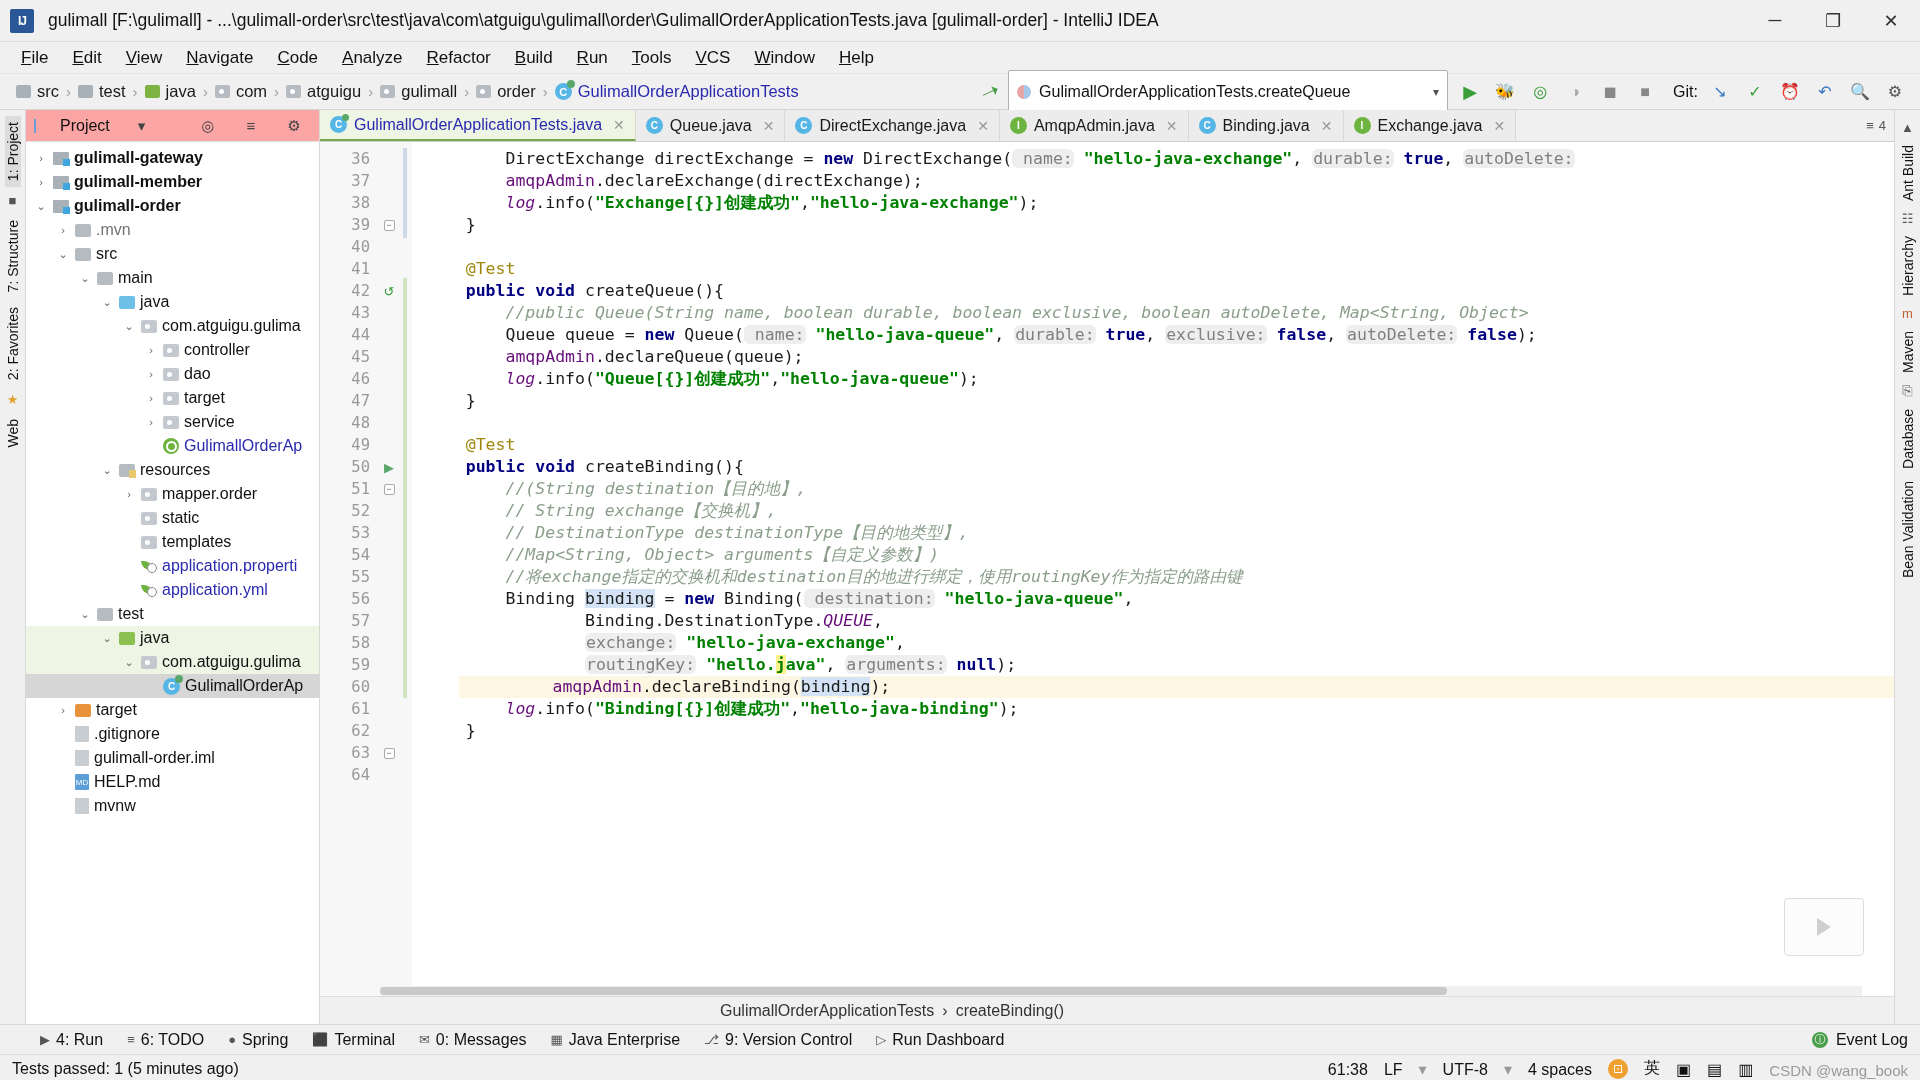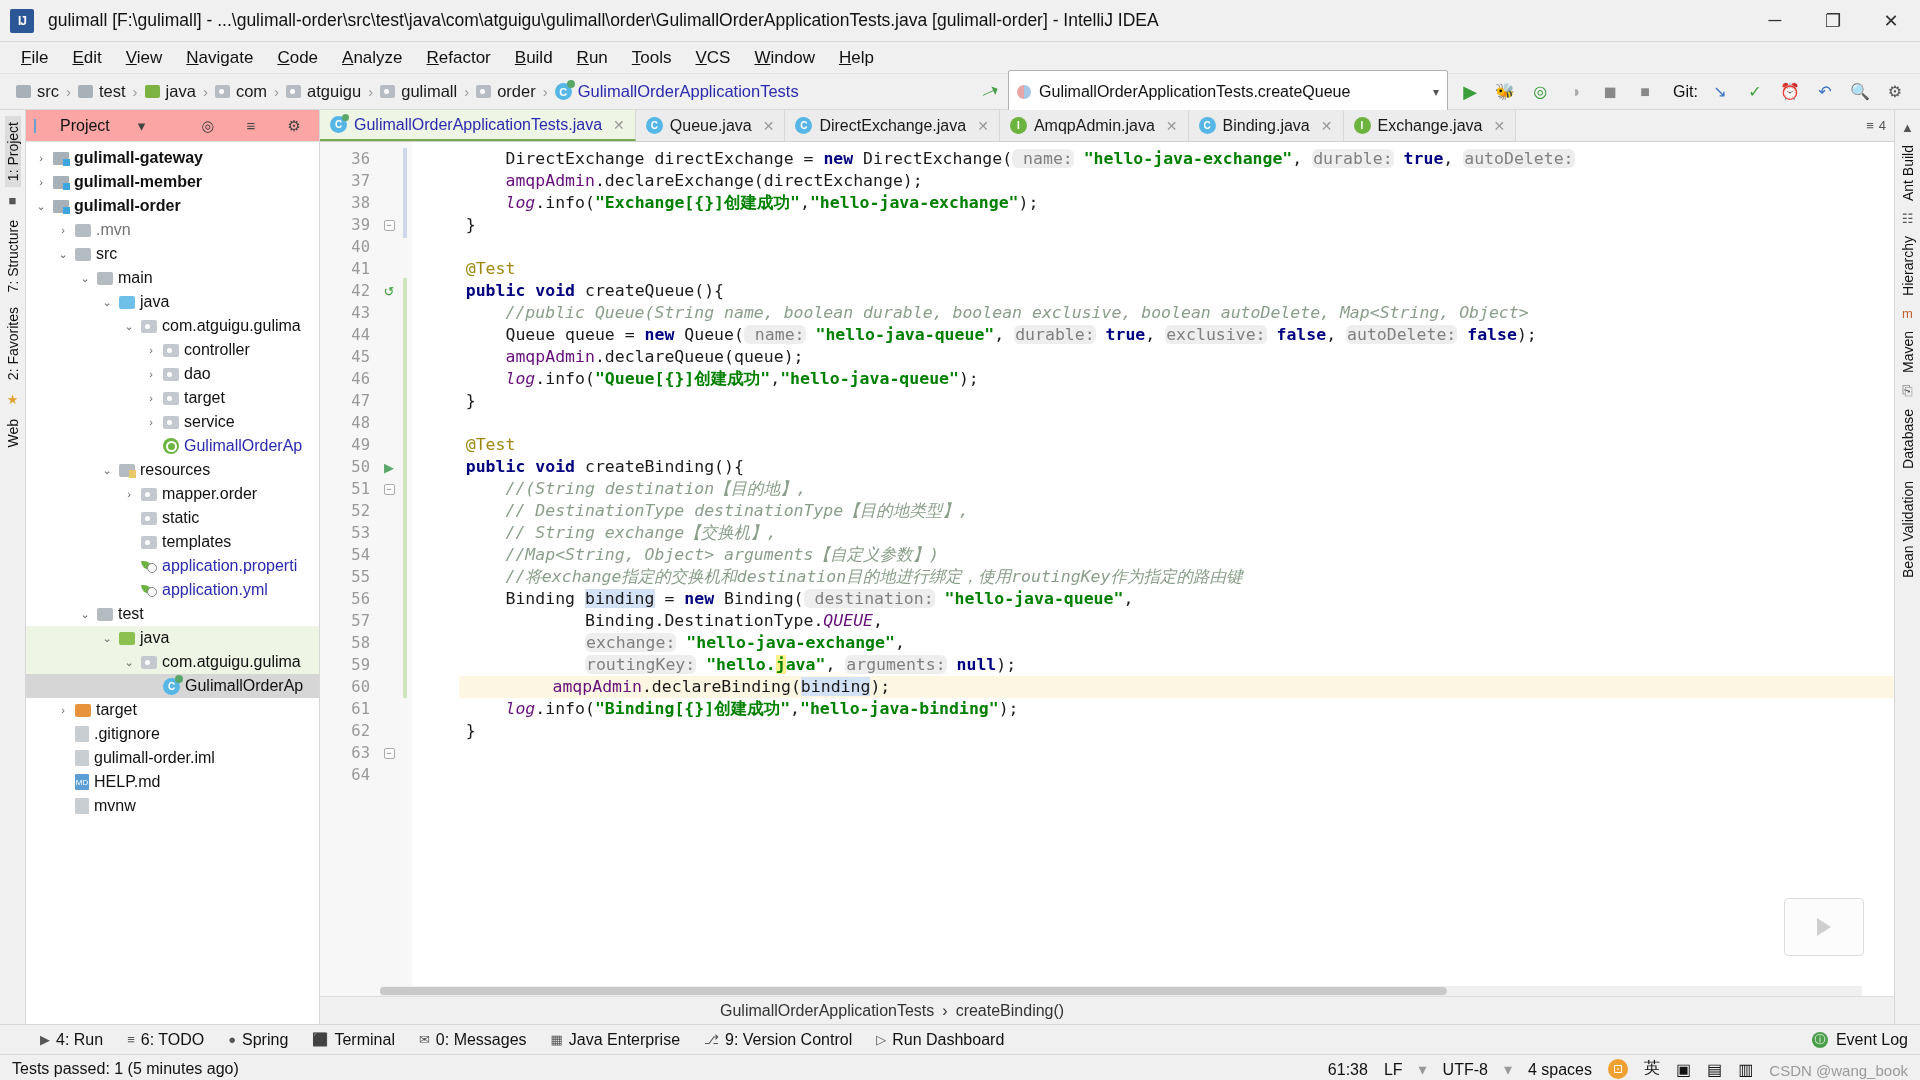--- a/index.html
+++ b/index.html
@@ -571,22 +571,22 @@
           <div class="cl">    <span class="kw">public</span> <span class="kw">void</span> createQueue(){</div>
           <div class="cl">        <span class="cmt">//public Queue(String name, boolean durable, boolean exclusive, boolean autoDelete, Map&lt;String, Object&gt;</span></div>
           <div class="cl">        Queue queue = <span class="kw">new</span> Queue(<span class="hint"> name:</span> <span class="str">"hello-java-queue"</span>, <span class="hint">durable:</span> <span class="kw">true</span>, <span class="hint">exclusive:</span> <span class="kw">false</span>, <span class="hint">autoDelete:</span> <span class="kw">false</span>);</div>
           <div class="cl">        <span class="fld2">amqpAdmin</span>.declareQueue(queue);</div>
           <div class="cl">        <span class="fld">log</span>.info(<span class="str">"Queue[{}]<span class="zh">创建成功</span>"</span>,<span class="str">"hello-java-queue"</span>);</div>
           <div class="cl">    }</div>
           <div class="cl"></div>
           <div class="cl">    <span class="ann">@Test</span></div>
           <div class="cl">    <span class="kw">public</span> <span class="kw">void</span> createBinding(){</div>
           <div class="cl">        <span class="cmt">//(String destination<span class="zh">【目的地】</span>,</span></div>
+          <div class="cl">        <span class="cmt">// String exchange<span class="zh">【交换机】</span>,</span></div>
           <div class="cl">        <span class="cmt">// DestinationType destinationType<span class="zh">【目的地类型】</span>,</span></div>
-          <div class="cl">        <span class="cmt">// String exchange<span class="zh">【交换机】</span>,</span></div>
           <div class="cl">        <span class="cmt">//Map&lt;String, Object&gt; arguments<span class="zh">【自定义参数】</span>)</span></div>
           <div class="cl">        <span class="cmt">//<span class="zh">将</span>exchange<span class="zh">指定的交换机和</span>destination<span class="zh">目的地进行绑定，使用</span>routingKey<span class="zh">作为指定的路由键</span></span></div>
           <div class="cl">        Binding <span class="hlword">binding</span> = <span class="kw">new</span> Binding(<span class="hint"> destination:</span> <span class="str">"hello-java-queue"</span>,</div>
           <div class="cl">                Binding.DestinationType.<span class="fld">QUEUE</span>,</div>
           <div class="cl">                <span class="hint">exchange:</span> <span class="str">"hello-java-exchange"</span>,</div>
           <div class="cl">                <span class="hint">routingKey:</span> <span class="str">"hello.<span class="caretw">j</span>ava"</span>, <span class="hint">arguments:</span> <span class="kw">null</span>);</div>
           <div class="cl hl-line">        <span class="fld2">amqpAdmin</span>.declareBinding(<span class="hlword">binding</span>);</div>
           <div class="cl">        <span class="fld">log</span>.info(<span class="str">"Binding[{}]<span class="zh">创建成功</span>"</span>,<span class="str">"hello-java-binding"</span>);</div>
           <div class="cl">    }</div>
           <div class="cl"></div>

